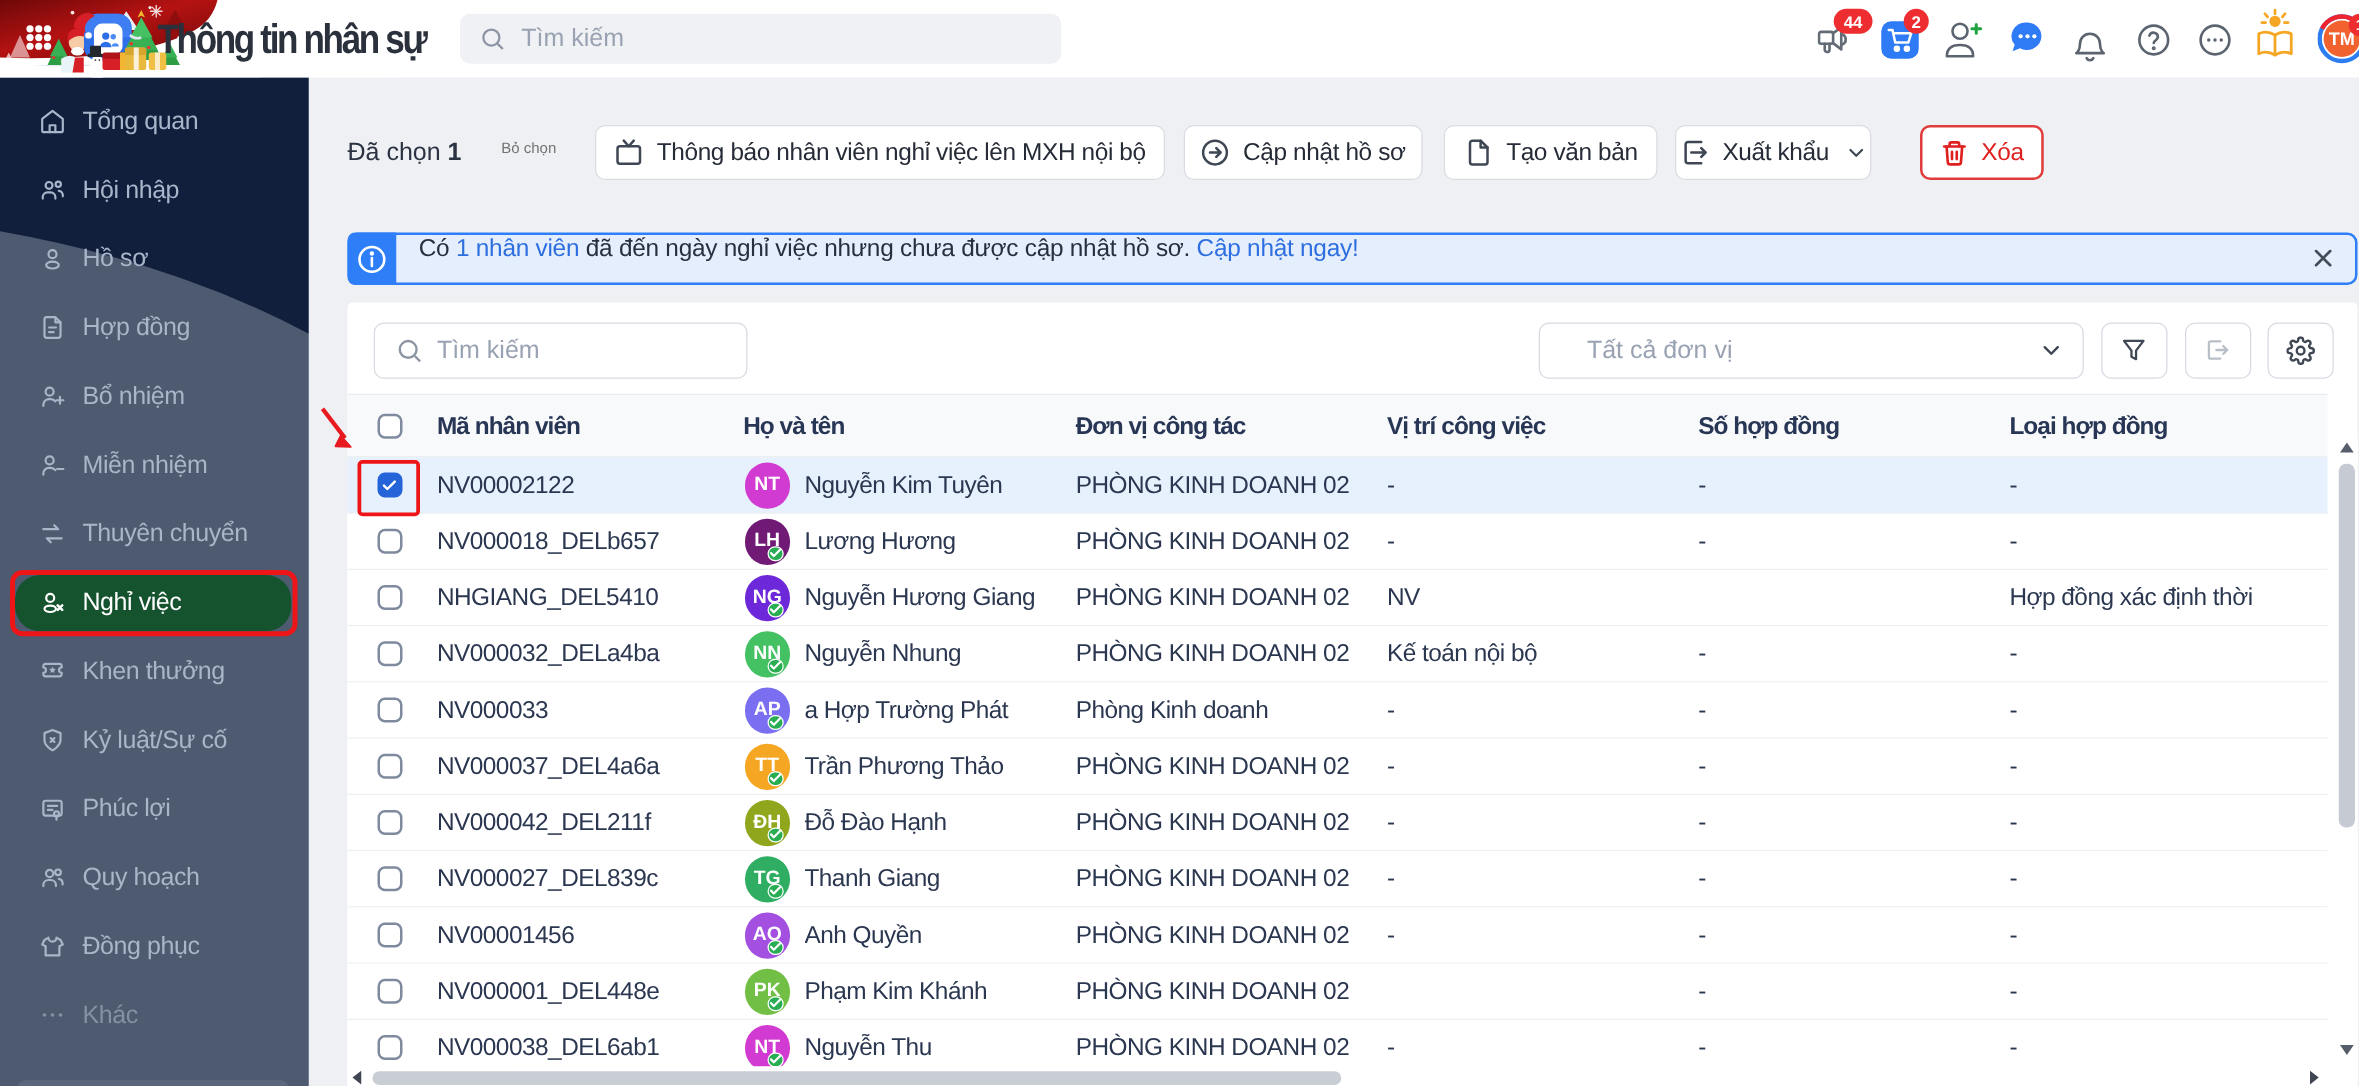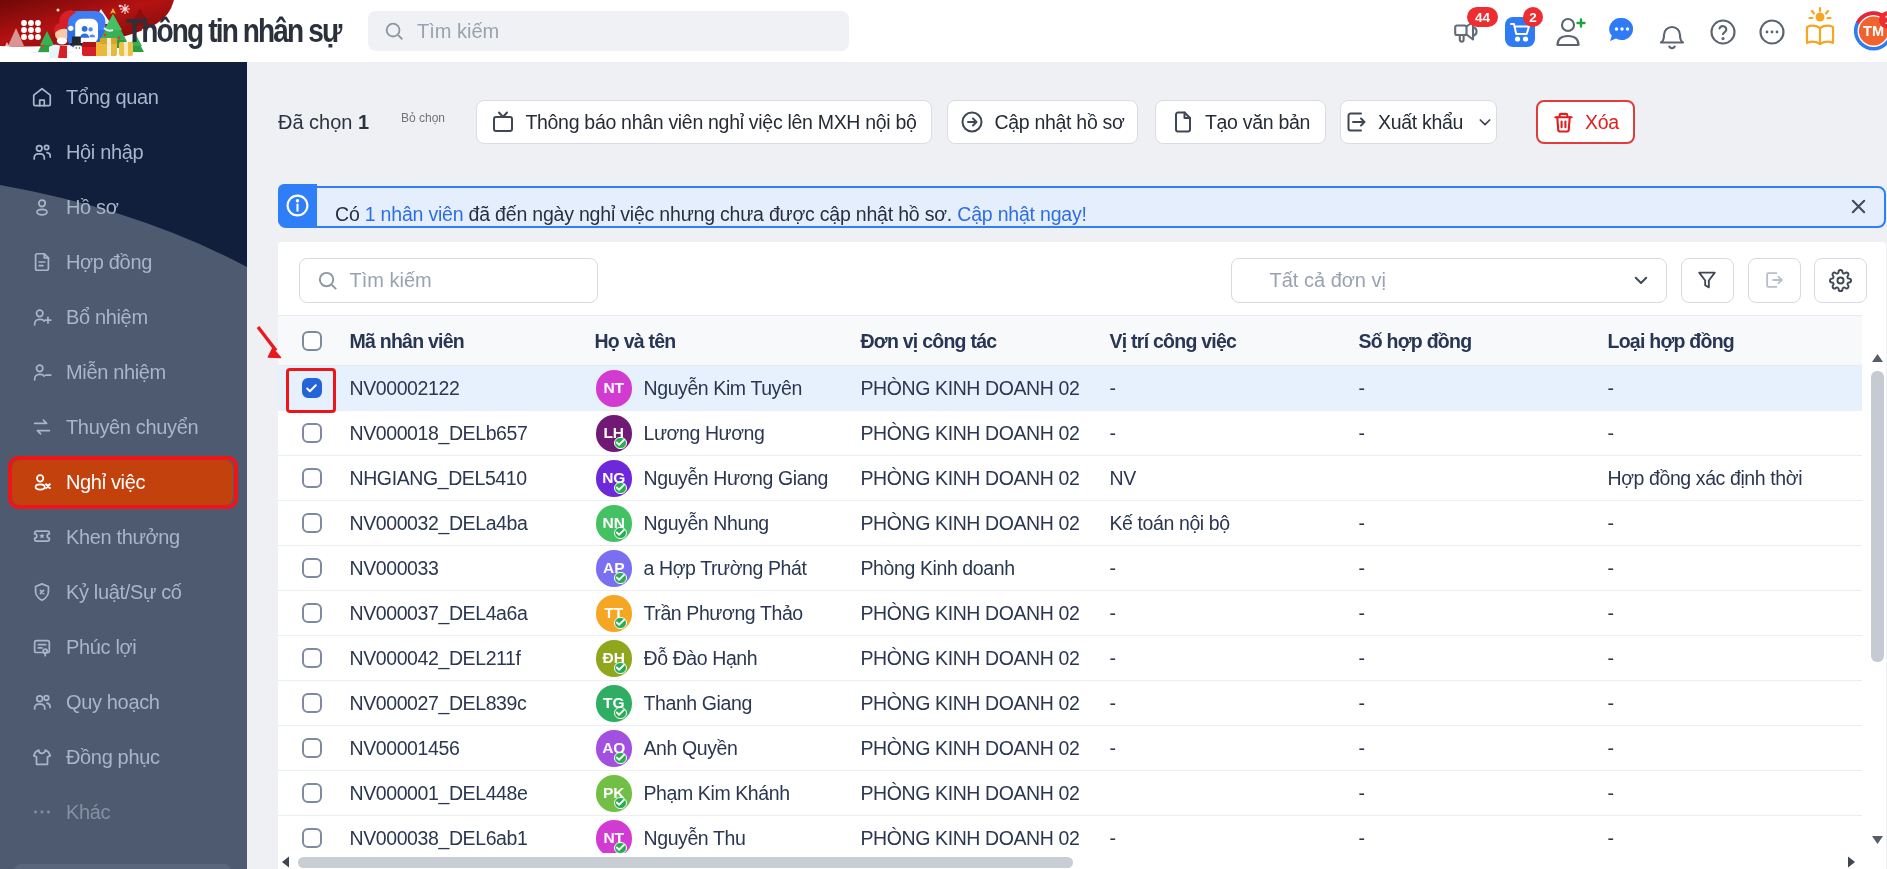--- a/index.html
+++ b/index.html
@@ -10,30 +10,30 @@
 #title { position:absolute; left:126px; top:12px; font-size:33px; font-weight:700; color:#2b313c; letter-spacing:-2.2px; transform:scaleX(0.85); transform-origin:left center; z-index:3; }
 #tbsearch { position:absolute; left:368px; top:11px; width:481px; height:40px; background:#f0f1f4; border-radius:8px; display:flex; align-items:center; color:#99a2b2; font-size:20px; z-index:3; }
 #tbsearch svg { margin:0 12px 0 15px; }
 .tbicons { position:absolute; top:0; height:62px; z-index:3; }
 .badge { position:absolute; background:#ee2d30; color:#fff; font-weight:700; display:flex; align-items:center; justify-content:center; border-radius:99px; z-index:4; }
 
 #sidebar { position:absolute; left:0; top:60px; width:247px; height:809px; background:#4e5a70; overflow:hidden; z-index:4; }
 #sbnavy { position:absolute; left:0; top:0; }
 .sbitem { position:absolute; left:12px; width:221px; height:45px; display:flex; align-items:center; color:#a9b5c9; font-size:20px; letter-spacing:-0.35px; border-radius:8px; }
 .sbitem svg { margin:0 13px 0 19px; flex:none; }
-.sbitem.sel { background:#c2410c; color:#fff; }
+.sbitem.sel { background:#14532d; color:#fff;border-radius:20px; }
 #sbred { position:absolute; left:8px; top:396px; width:230px; height:53px; border:4px solid #ee1518; border-radius:10px; z-index:5; }
 #sbcard { position:absolute; left:14px; top:804px; width:217px; height:7px; background:#5a667c; border-radius:12px 12px 0 0; }
 
 #content { position:absolute; left:247px; top:62px; width:1640px; height:807px; background:#eef0f3; }
 .btn { position:absolute; top:38px; height:44px; background:#fff; border:1px solid #d9dce2; border-radius:8px; display:flex; align-items:center; justify-content:center; font-size:19.5px; letter-spacing:-0.3px; color:#262c37; gap:10px; }
 #selinfo { position:absolute; left:31px; top:49px; font-size:20px; color:#2b3242; }
 #deselect { position:absolute; left:131px; top:49px; font-size:12px; color:#737373;margin-left:23px; }
 
-#banner { position:absolute; left:31px; top:124px; width:1608px; height:42px; background:#e5eefc; border:2px solid #2e7ef7; border-radius:8px; display:flex; align-items:flex-end; }
+#banner { position:absolute; left:31px; top:124px; width:1608px; height:42px; background:#e5eefc; border:2px solid #2e7ef7; border-radius:8px; display:flex; align-items:flex-start; }
 #bannericon { width:39px; height:42px; margin:-2px 0 0 -2px; background:#2e7ef7; border-radius:6px 0 0 6px; display:flex; align-items:center; justify-content:center; flex:none; }
 #bannertext { font-size:19.5px; letter-spacing:-0.2px; color:#28303f; margin-left:18px; }
 #bannertext .lnk { color:#2e6fe0; }
 #bannerx { position:absolute; right:17px; top:10px; }
 
 #card { position:absolute; left:30.5px; top:179.5px; width:1608px; height:688px; background:#fff; border-radius:4px; }
 .inputbox { position:absolute; top:16px; height:45px; border:1px solid #d7dae1; border-radius:8px; background:#fff; display:flex; align-items:center; color:#99a2b2; font-size:20px; }
 .sqbtn { position:absolute; top:16px; width:53px; height:45px; border:1px solid #d7dae1; border-radius:8px; background:#fff; display:flex; align-items:center; justify-content:center; }
 
 #thead { position:absolute; left:0.5px; top:73.5px; width:1584px; height:51px; background:#f8f9fb; border-top:1px solid #e8ebef; border-bottom:1px solid #e8ebef; }

